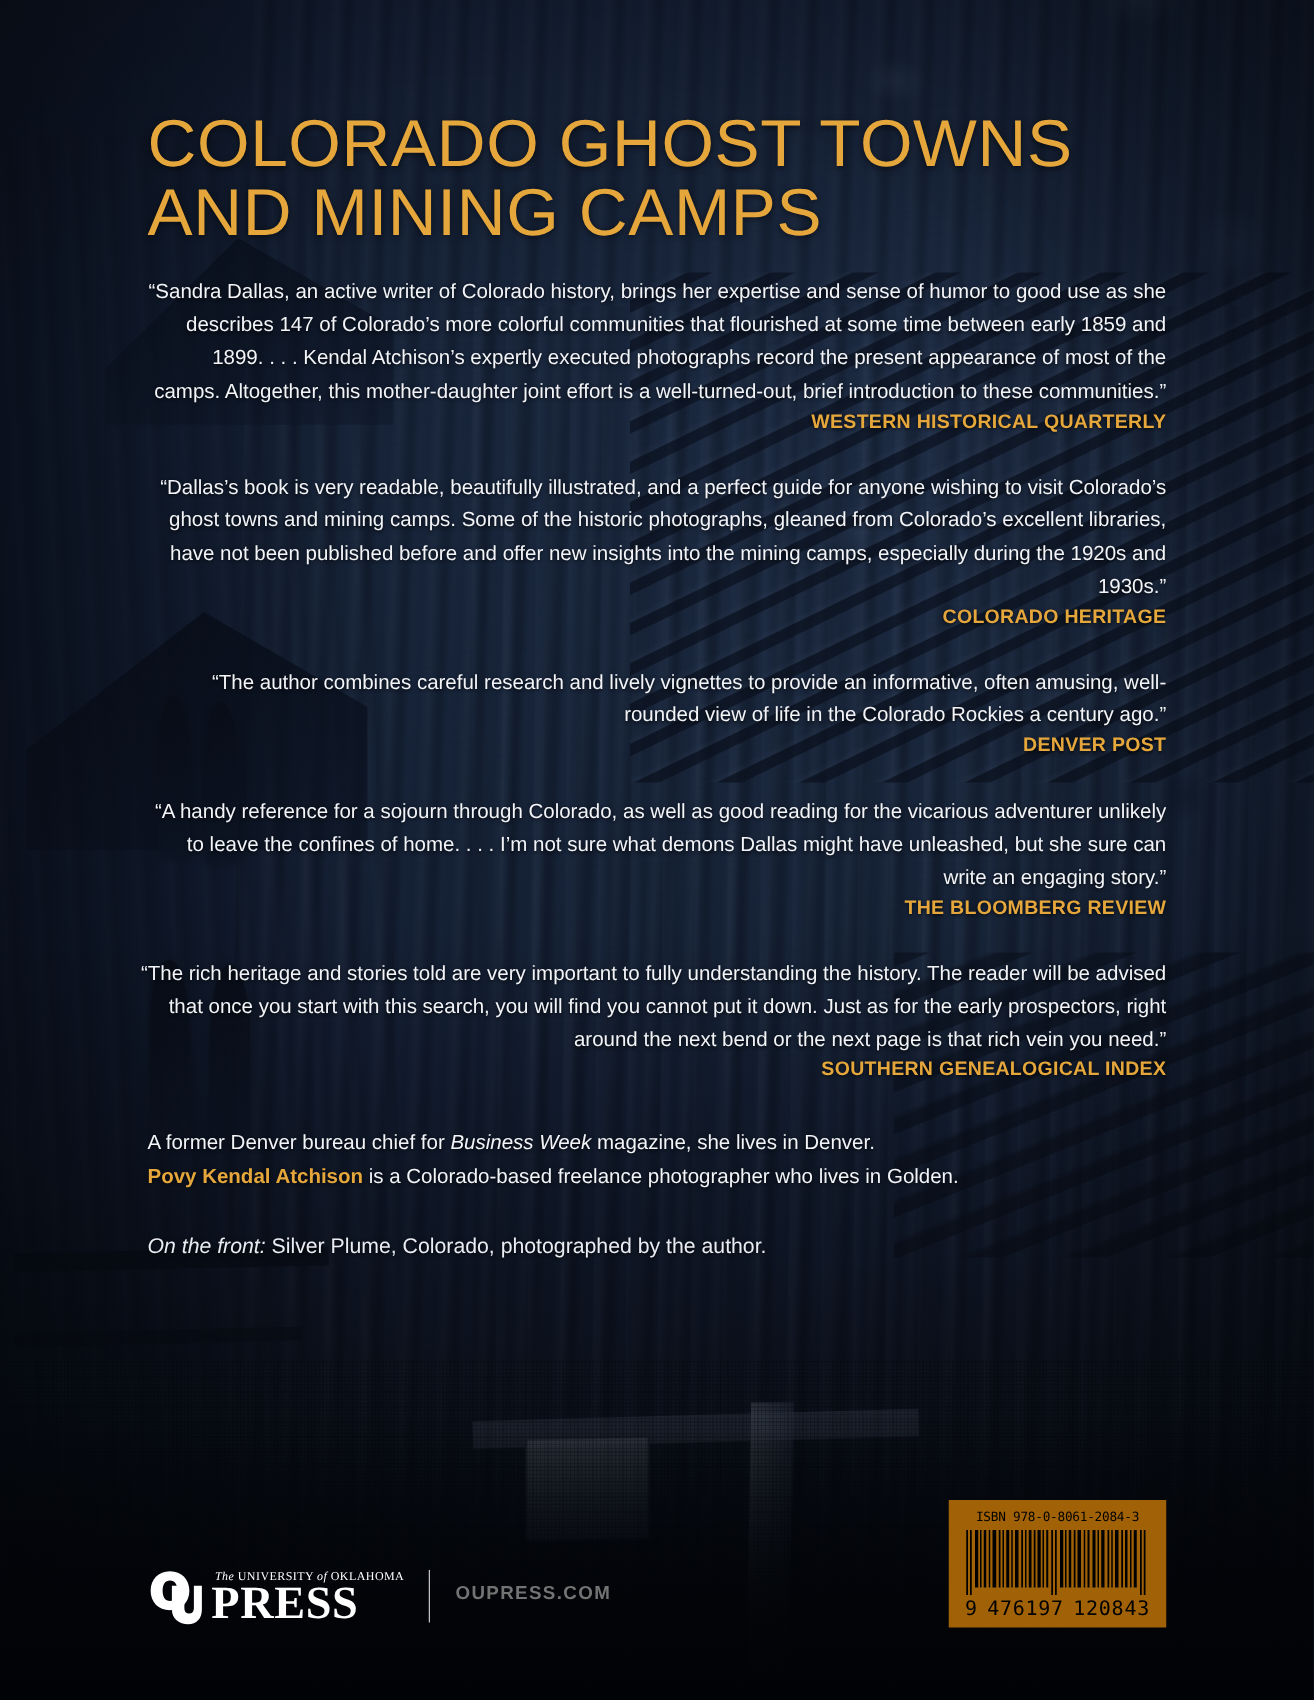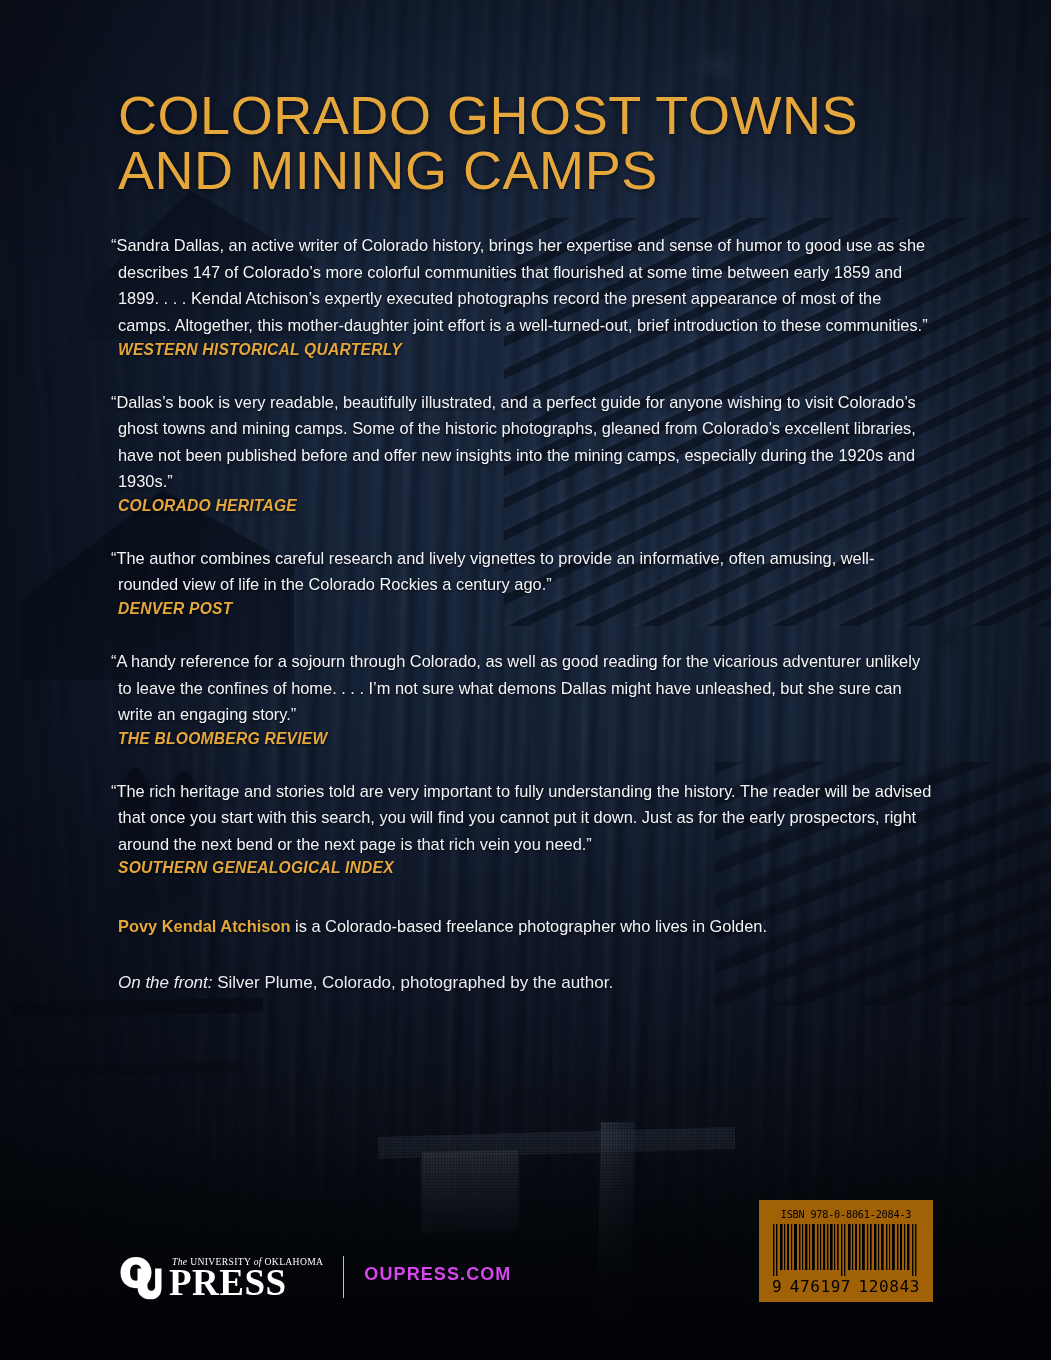--- a/index.html
+++ b/index.html
@@ -237,37 +237,36 @@
     letter-spacing: 0.5px;
     font-weight: 300;
     text-transform: uppercase;
     text-shadow: 0 1px 5px rgba(0,0,0,.55);
     margin: 0;
     transform: scaleX(1.02);
     transform-origin: left center;
   }
   .title .l2 { display: block; }
 
-  .quotes { margin-top: 34px; }
+  .quotes { margin-top: 22px; text-align: right; }
 
   .quote-block { margin-bottom: 30px; }
   .quote-text {
     color: #f2f4f8;
     font-size: 16.4px;
     line-height: 1.62;
     font-weight: 400;
     text-shadow: 0 1px 3px rgba(0,0,0,.75);
     margin: 0;
     text-indent: -7px;
   }
   .quote-source {
     color: #e5a73c;
     font-size: 15.6px;
     font-weight: bold;
-    font-style: italic;
     letter-spacing: .25px;
     margin-top: 2px;
     text-shadow: 0 1px 3px rgba(0,0,0,.75);
   }
 
   .bio {
     margin-top: 36px;
     color: #f2f4f8;
     font-size: 16.4px;
     line-height: 1.60;
@@ -331,22 +330,22 @@
   }
 
   .divider {
     width: 1px;
     height: 42px;
     background: rgba(255,255,255,.75);
     margin: 0 20px 2px 20px;
   }
 
   .press-url {
-    color: #d946ef;
-    font-size: 18px;
+    color: #737373;
+    font-size: 15px;
     font-weight: bold;
     letter-spacing: 1.1px;
     padding-bottom: 8px;
   }
 
   
   .barcode-box {
     background: #a16207;
     padding: 9px 12px 6px 12px;
     width: 150px;
@@ -437,20 +436,21 @@
       </div>
 
       <div class="quote-block">
         <p class="quote-text">“The rich heritage and stories told are very important to fully understanding the history. The reader will be advised that once you start with this search, you will find you cannot put it down. Just as for the early prospectors, right around the next bend or the next page is that rich vein you need.”</p>
         <div class="quote-source">SOUTHERN GENEALOGICAL INDEX</div>
       </div>
 
     </div>
 
     <div class="bio">
+      <div><span>A former Denver bureau chief for </span><em>Business Week</em><span> magazine, she lives in Denver.</span></div>
       <div><span class="name">Povy Kendal Atchison</span><span> is a Colorado-based freelance photographer who lives in Golden.</span></div>
     </div>
 
     <div class="frontnote">
       <span class="ital">On the front:</span><span> Silver Plume, Colorado, photographed by the author.</span>
     </div>
 
   </div>
 
   <div class="footer">

